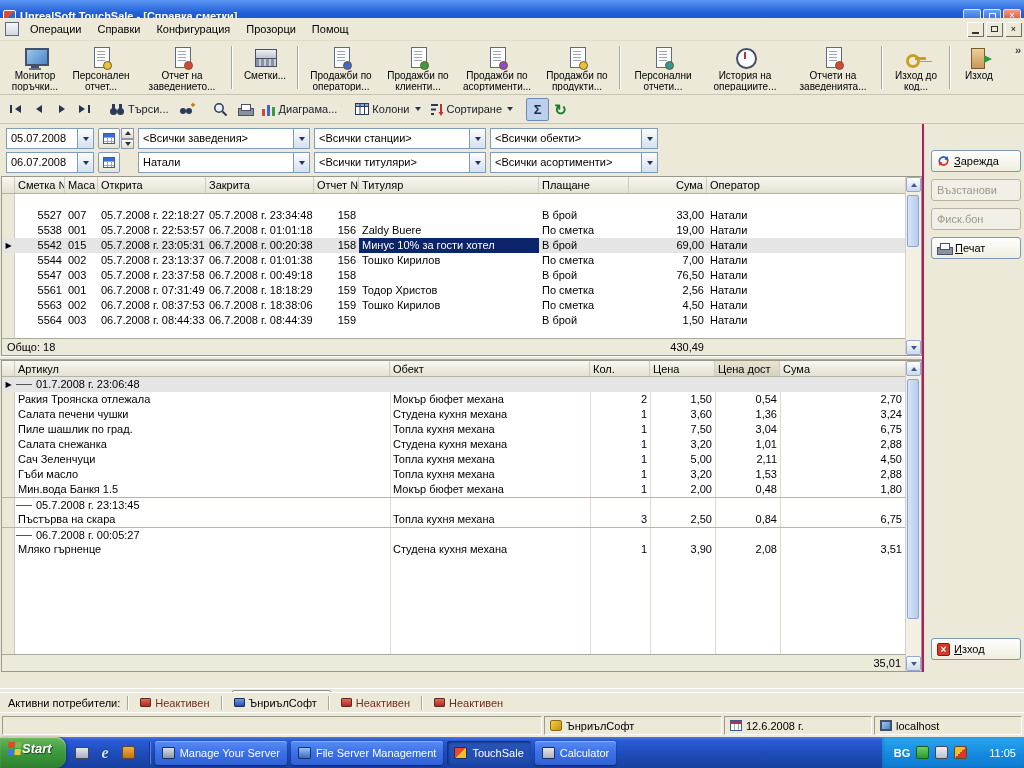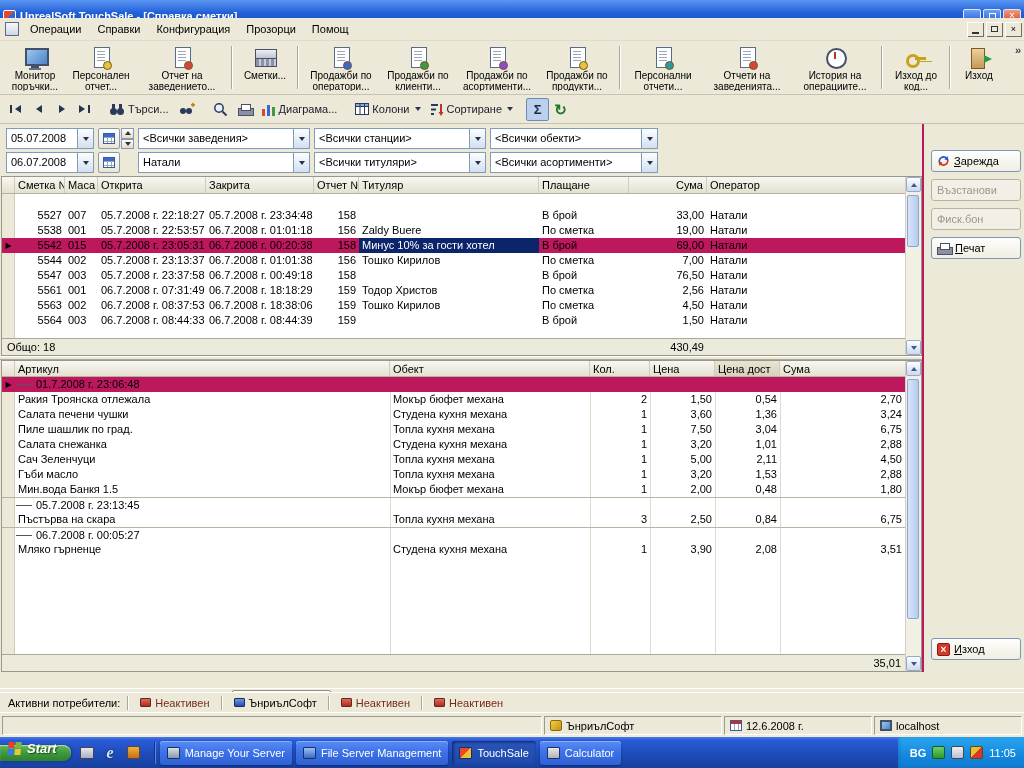--- a/index.html
+++ b/index.html
@@ -115,21 +115,21 @@
   .items-grid { top:360px; height:312px; }
   .splitter { position:absolute; left:0; top:356px; width:922px; height:4px; background:#ece9d8;
     border-top:1px solid #fff; border-bottom:1px solid #aca899; }
   .g-header { position:absolute; left:0; top:0; right:16px; height:17px; display:flex;
     background:linear-gradient(#f8f7f2,#e4e1d0); border-bottom:1px solid #b5b2a3; }
   .hc { padding:2px 3px 0 3px; border-right:1px solid #cfccbd; white-space:nowrap; overflow:hidden; }
   .hdr-sorted { background:linear-gradient(#e8e4d2,#d6d2be); }
   .g-rows { position:absolute; left:0; top:17px; right:16px; bottom:17px; overflow:hidden; }
   .ind-strip { position:absolute; left:0; top:0; bottom:0; width:13px; background:#ece9d8; border-right:1px solid #cfccbd; }
   .g-row { position:relative; display:flex; height:15px; line-height:15px; white-space:nowrap; }
-  .g-row.sel { background:#be185d; }
+  .g-row.sel { background:#e5e5e5; }
   .g-spacer { height:14px; }
   .ind { width:13px; flex:none; display:flex; align-items:center; justify-content:center; font-size:8px; }
   .sel > .ind::before { content:"▶"; }
   .c { padding:0 3px; overflow:hidden; flex:none; }
   .num { text-align:right; }
   .cell-sel { background:#0b246a; color:#fff; }
   .b0{width:50px}.b1{width:33px}.b2{width:108px}.b3{width:108px}.b4{width:45px}
   .b5{width:180px}.b6{width:90px}.b7{width:78px}.b8{flex:1 1 auto}
   .i0{width:375px}.i1{width:200px}.i2{width:60px}.i3{width:65px}.i4{width:65px}.i5{flex:1 1 auto}
   .g-footer { position:absolute; left:0; bottom:0; right:16px; height:17px; background:#eceadb;
@@ -172,21 +172,21 @@
   .s-ico { width:12px; height:11px; flex:none; }
   .s-company { background:linear-gradient(135deg,#f0d040,#c89010); border:1px solid #8a6a10; border-radius:2px; }
   .s-cal { background:#fff; border:1px solid #3a5a9a;
     background-image:linear-gradient(#c03030 0 3px, transparent 3px),
       repeating-linear-gradient(90deg,transparent 0 3px,#9ab 3px 4px); }
   .s-pc { background:linear-gradient(135deg,#9cc6ee,#4a86c8); border:2px solid #44506a; }
 
   
   .taskbar { position:absolute; left:0; right:0; top:737px; height:31px;
     background:linear-gradient(180deg,#4a7ae8 0%,#2a5cd8 10%,#1e4bb8 55%,#17409e 100%); display:flex; align-items:center; }
-  .start-btn { height:16px; padding:0 14px 8px 8px; display:flex; align-items:center; gap:5px;
+  .start-btn { height:31px; padding:0 14px 8px 8px; display:flex; align-items:center; 
     background:linear-gradient(180deg,#6ab85a 0%,#3e9c3e 45%,#2e8030 100%); border-radius:0 10px 10px 0;
     box-shadow:inset 0 1px 1px #b8e0a8, 1px 0 3px #00000055; color:#fff; font-weight:bold; font-style:italic; font-size:13px;
     text-shadow:1px 1px 1px #1a4a1a; }
   .flag { width:14px; height:14px; display:grid; grid-template-columns:6px 6px; grid-template-rows:6px 6px; gap:1px; transform:skewX(-6deg); }
   .flag i { display:block; }
   .f1{background:#e8422a}.f2{background:#7ab84a}.f3{background:#3a7ae8}.f4{background:#e8c83a}
   .ql { display:flex; align-items:center; gap:6px; padding:0 8px; }
   .ql-ico { width:17px; height:17px; display:flex; align-items:center; justify-content:center; border-radius:2px; font-size:13px; }
   .ie-e { color:#cfe4ff; font-weight:bold; font-style:italic; font-family:"Liberation Serif", serif; font-size:16px; text-shadow:0 0 2px #123; }
   .ql-sq1 { background:linear-gradient(#e8e8e8,#a8b0c0); width:14px; height:12px; border:1px solid #445; }
@@ -200,21 +200,21 @@
   .tk1{background:linear-gradient(#d8e0e8,#8a98a8)}.tk2{background:linear-gradient(#9ac0f0,#3a6ac0)}
   .tk3{background:linear-gradient(135deg,#e84a2a 0 50%,#f0c030 50% 100%)}.tk4{background:linear-gradient(#e8e8e8,#b0b0b8)}
   .taskbar-spacer { flex:1; }
   .tray { height:31px; display:flex; align-items:center; gap:6px; padding:0 8px 0 12px;
     background:linear-gradient(180deg,#2aa6f0 0%,#1488dc 60%,#0f7ad0 100%); box-shadow:inset 2px 0 3px #0a5aa044; color:#fff; }
   .tray-ico { width:13px; height:13px; border-radius:2px; }
   .tr1{background:linear-gradient(#6ad06a,#2a9a2a); border:1px solid #1a5a1a;}
   .tr2{background:linear-gradient(#f0f0f0,#b8c0d0); border:1px solid #445;}
   .tr3{background:linear-gradient(135deg,#e8c030 0 50%,#d23a2a 50% 100%); border:1px solid #642;}
   .tray-lang { font-weight:bold; }
-  .tray-time { margin-left:0; }
+  .tray-time { margin-left:16px; }
 
   svg { display:block; }
 </style>
 </head>
 <body>
 
 <div class="screen">
 
   <div class="titlebar">
     <span class="app-icon"></span>
@@ -292,29 +292,29 @@
         </span>
       <span>Продажби по продукти...</span>
     </div>
     <span class="vsep"></span>
     <div class="tbtn w78">
       <span class="ti ti-page">
           <span class="badge bg-teal"></span>
         </span>
       <span>Персонални отчети...</span>
     </div>
+    <div class="tbtn w86">
+      <span class="ti ti-clock"></span>
+      <span>История на операциите...</span>
+    </div>
     <div class="tbtn w90">
       <span class="ti ti-page">
           <span class="badge bg-red"></span>
         </span>
       <span>Отчети на заведенията...</span>
-    </div>
-    <div class="tbtn w86">
-      <span class="ti ti-clock"></span>
-      <span>История на операциите...</span>
     </div>
     <span class="vsep"></span>
     <div class="tbtn w60">
       <span class="ti ti-key"></span>
       <span>Изход до код...</span>
     </div>
     <span class="vsep"></span>
     <div class="tbtn w50">
       <span class="ti ti-door"></span>
       <span>Изход</span>

